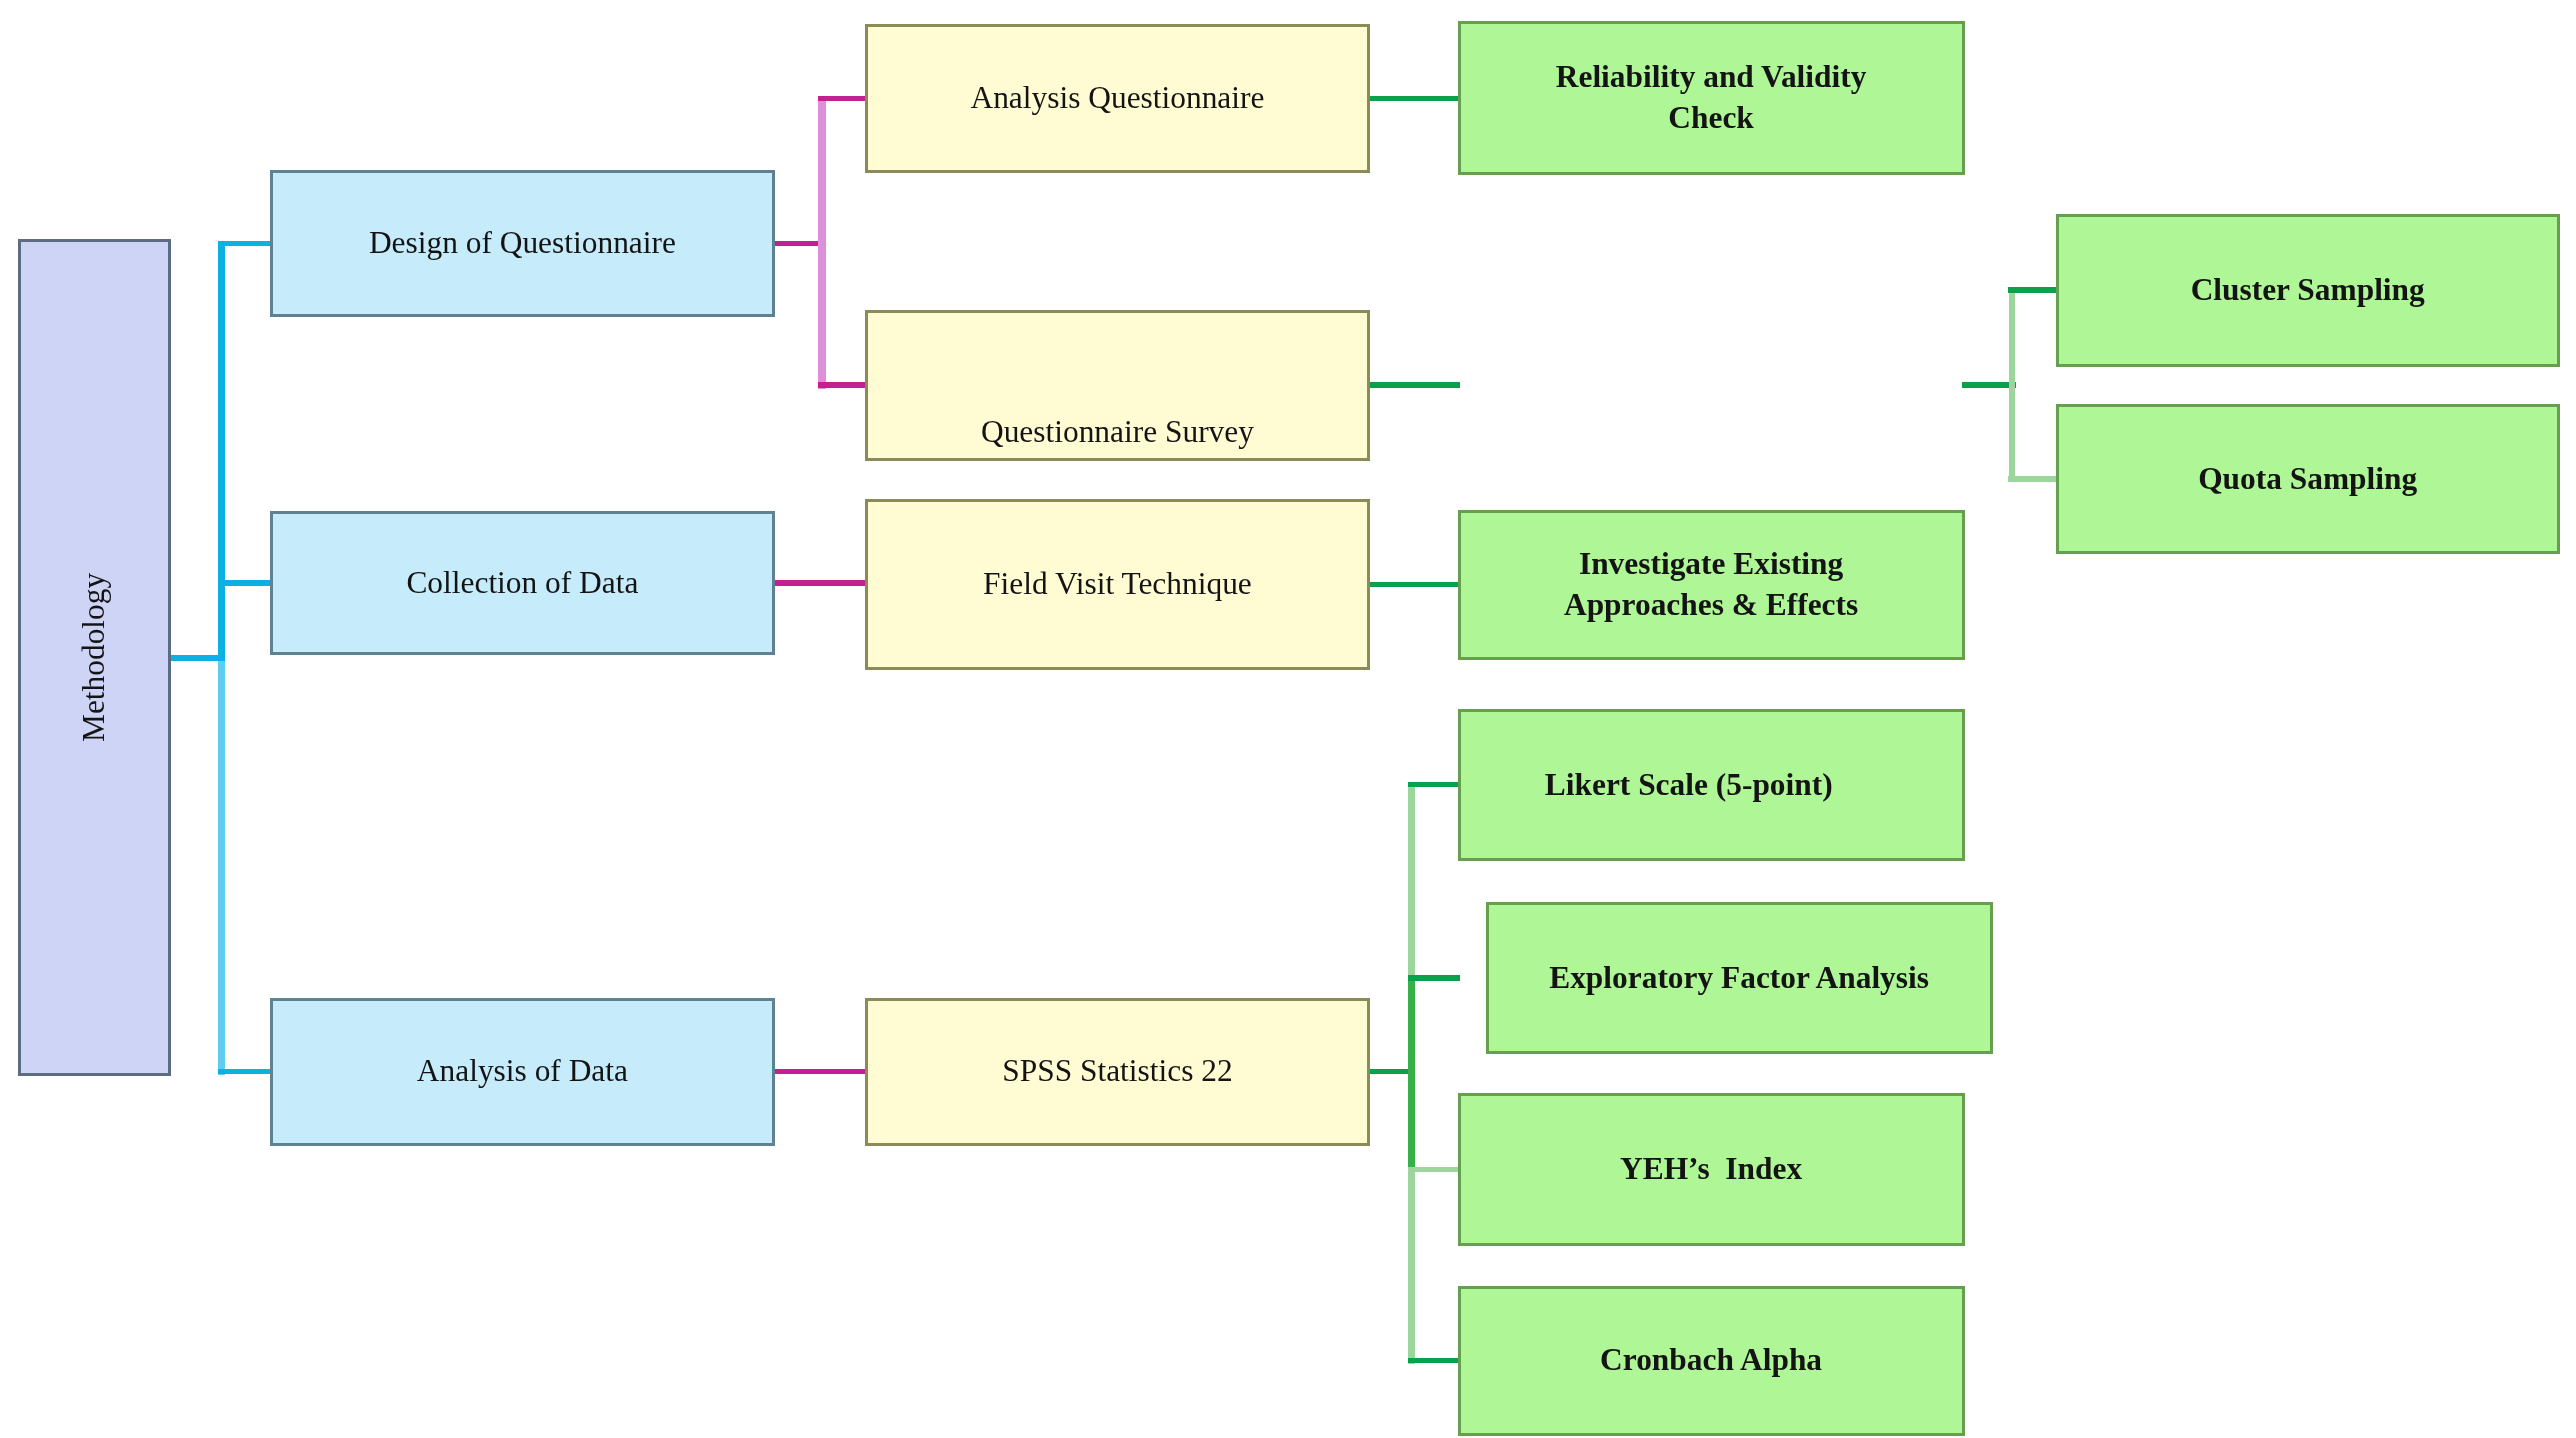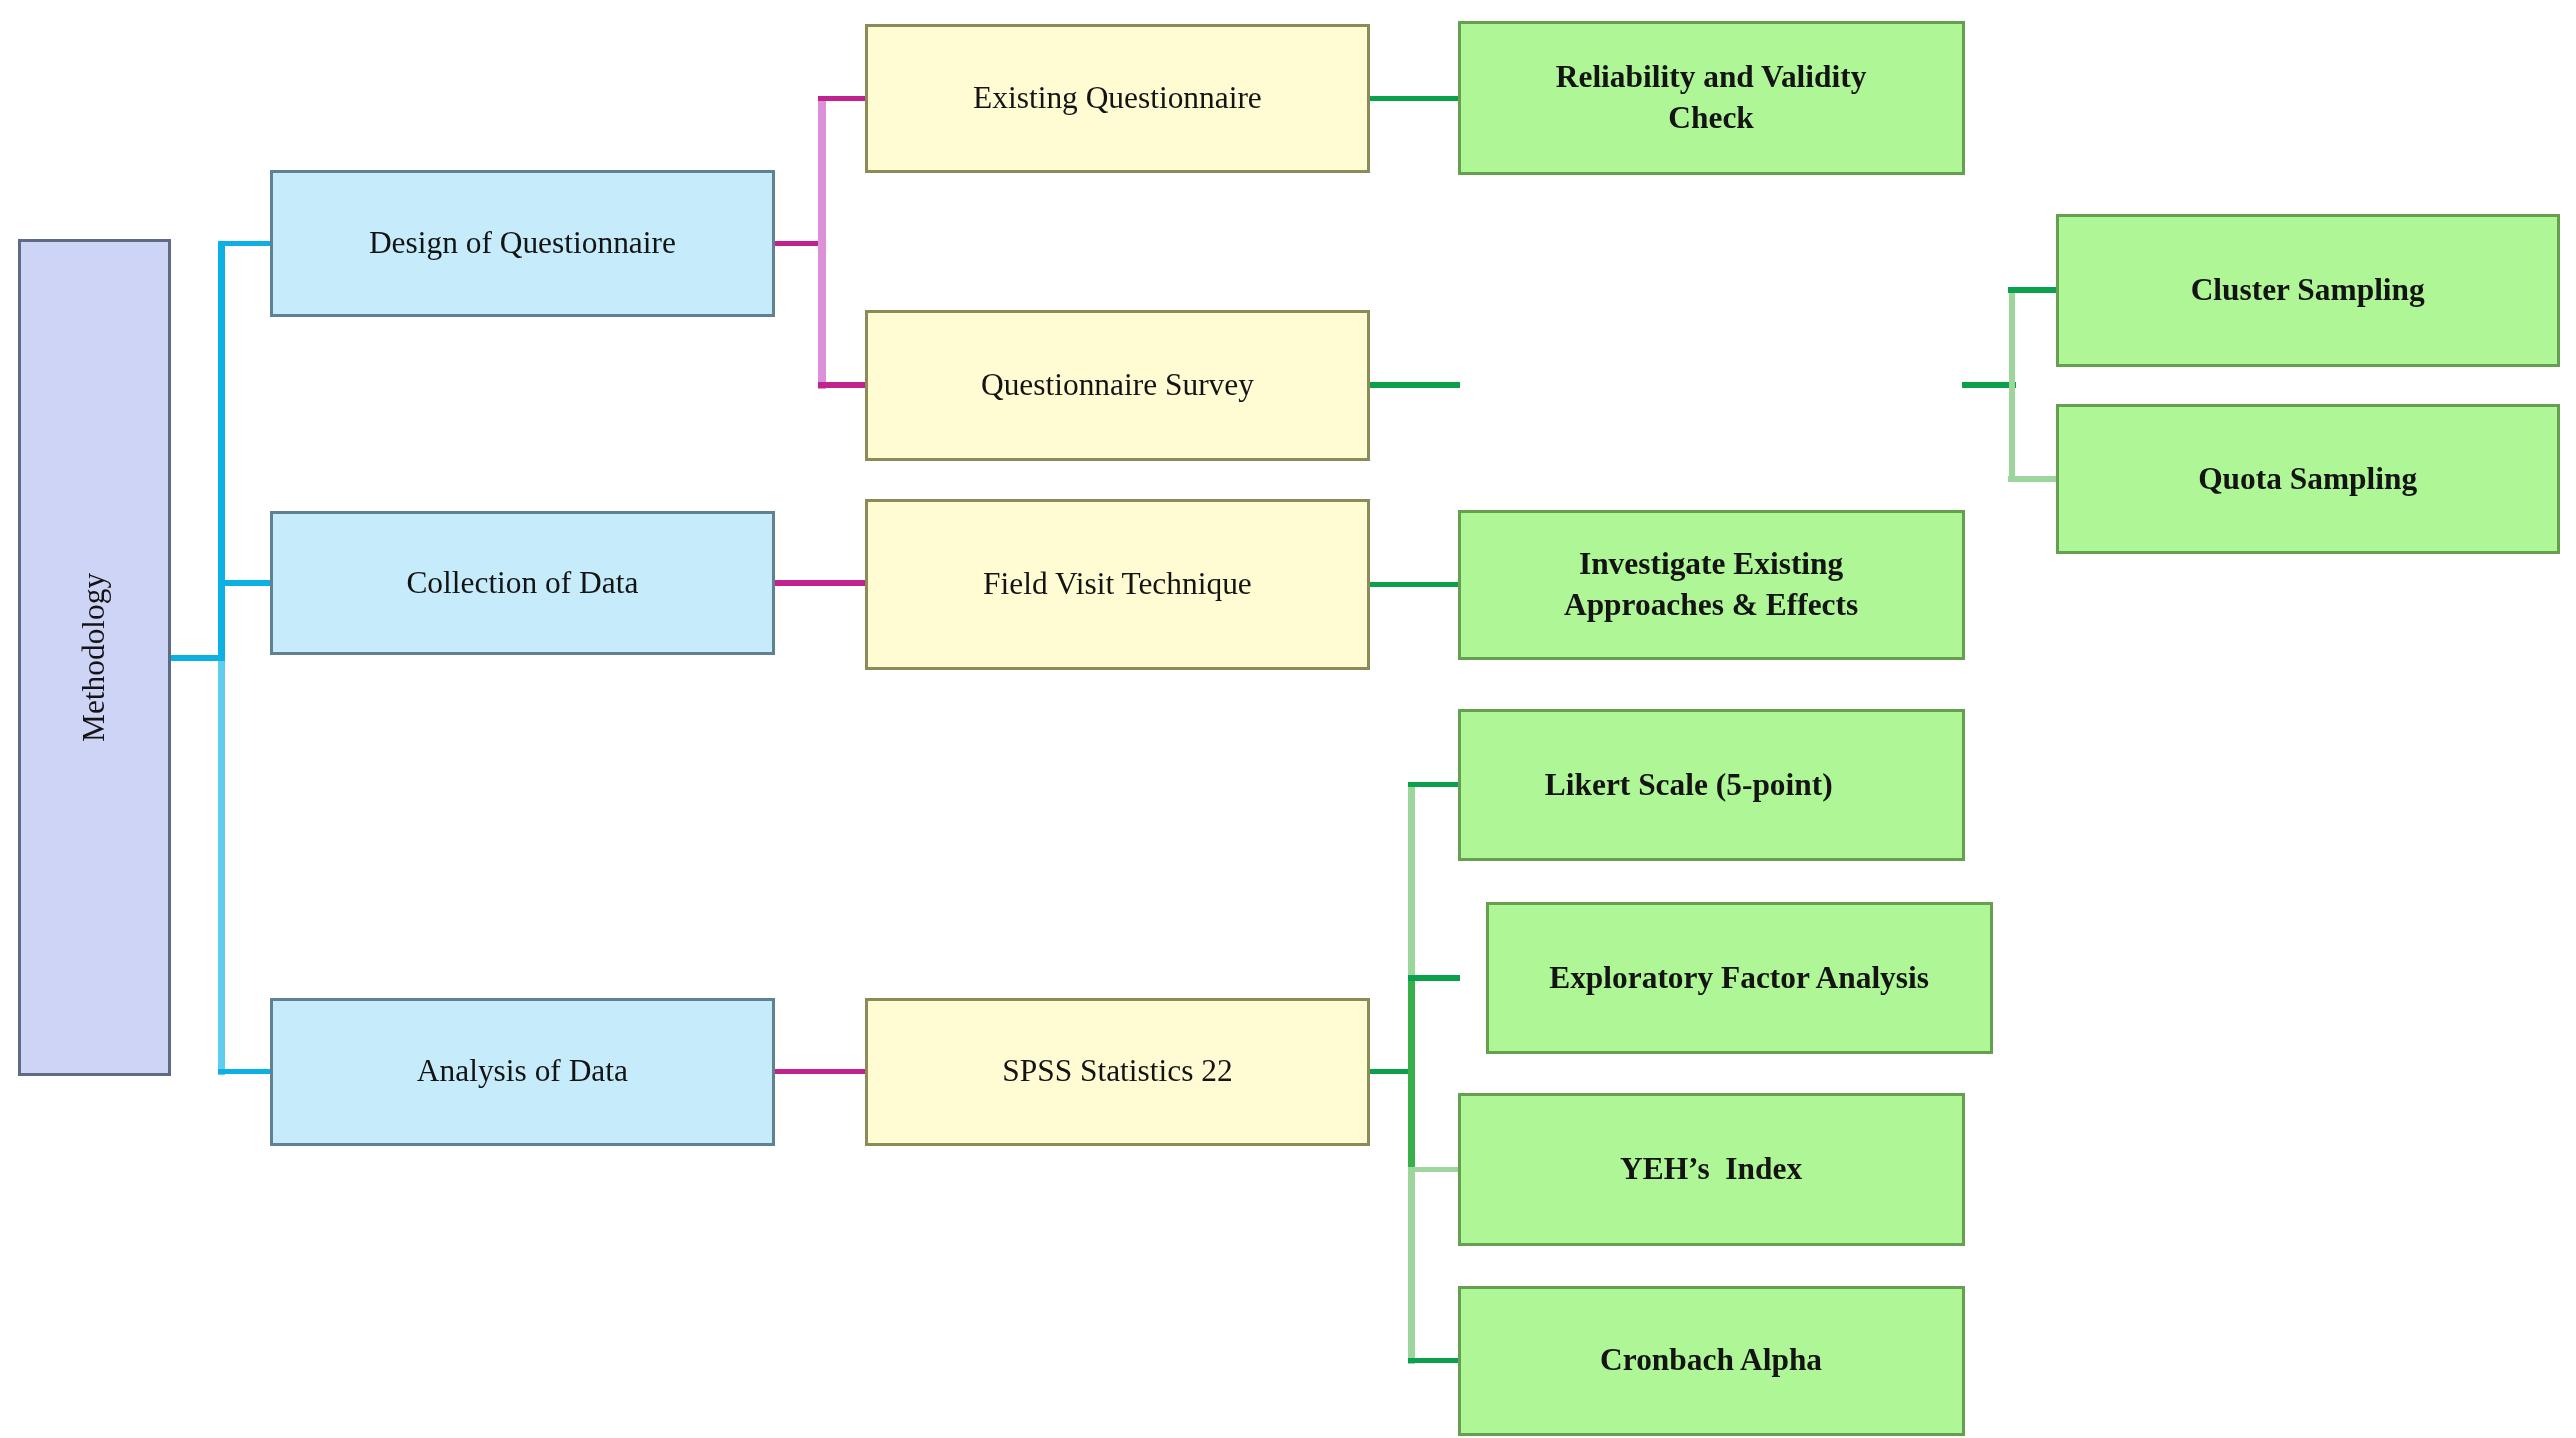--- a/index.html
+++ b/index.html
@@ -92,23 +92,23 @@
     <span class="lbl">Design of Questionnaire</span>
   </div>
   <div class="node blue" style="left:10.47%;top:35.55%;width:19.62%;height:9.98%;">
     <span class="lbl">Collection of Data</span>
   </div>
   <div class="node blue" style="left:10.47%;top:69.36%;width:19.62%;height:10.31%;">
     <span class="lbl">Analysis of Data</span>
   </div>
 
   <div class="node yellow" style="left:33.57%;top:1.66%;width:19.62%;height:10.40%;">
-    <span class="lbl">Existing Questionnaire</span>
+    <span class="lbl">Analysis Questionnaire</span>
   </div>
-  <div class="node yellow" style="left:33.57%;top:21.54%;width:19.62%;height:10.48%;">
+  <div class="node yellow" style="left:33.57%;top:21.54%;width:19.62%;height:10.48%;align-items:flex-end;">
     <span class="lbl">Questionnaire Survey</span>
   </div>
   <div class="node yellow" style="left:33.57%;top:34.72%;width:19.62%;height:11.85%;">
     <span class="lbl">Field Visit Technique</span>
   </div>
   <div class="node yellow" style="left:33.57%;top:69.36%;width:19.62%;height:10.31%;">
     <span class="lbl">SPSS Statistics 22</span>
   </div>
 
   <div class="node green" style="left:56.58%;top:1.46%;width:19.69%;height:10.73%;">

